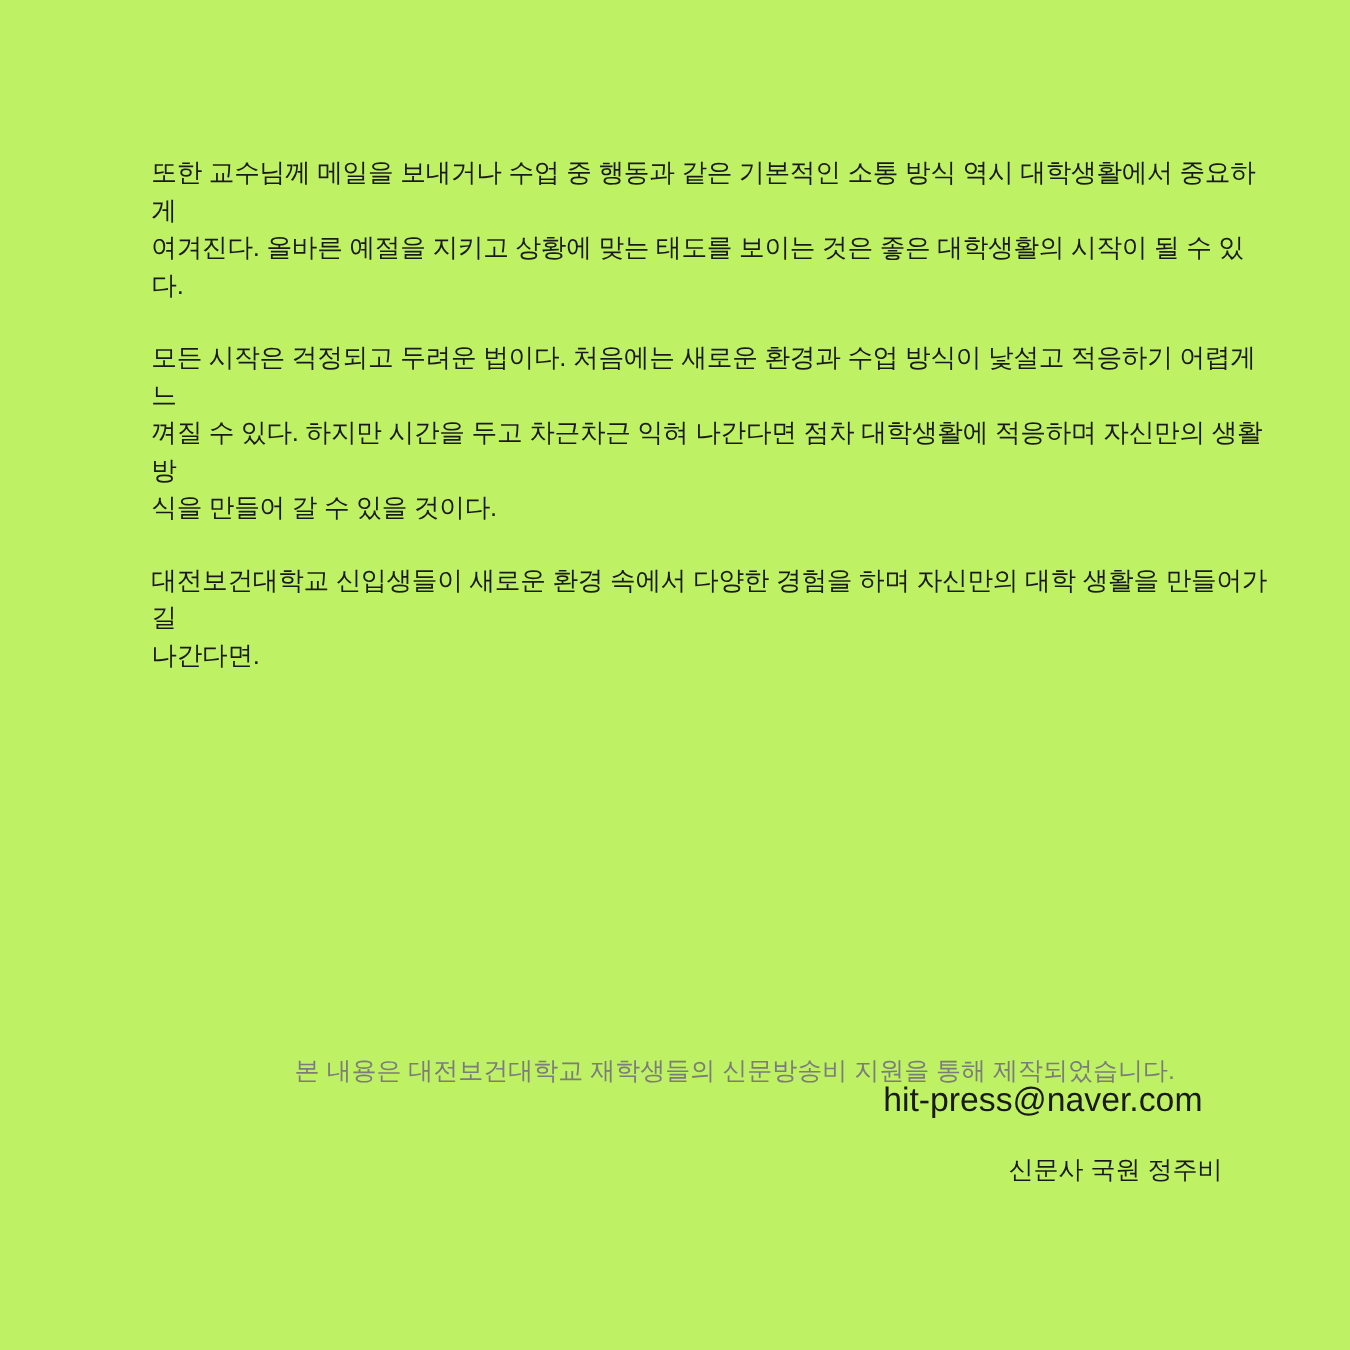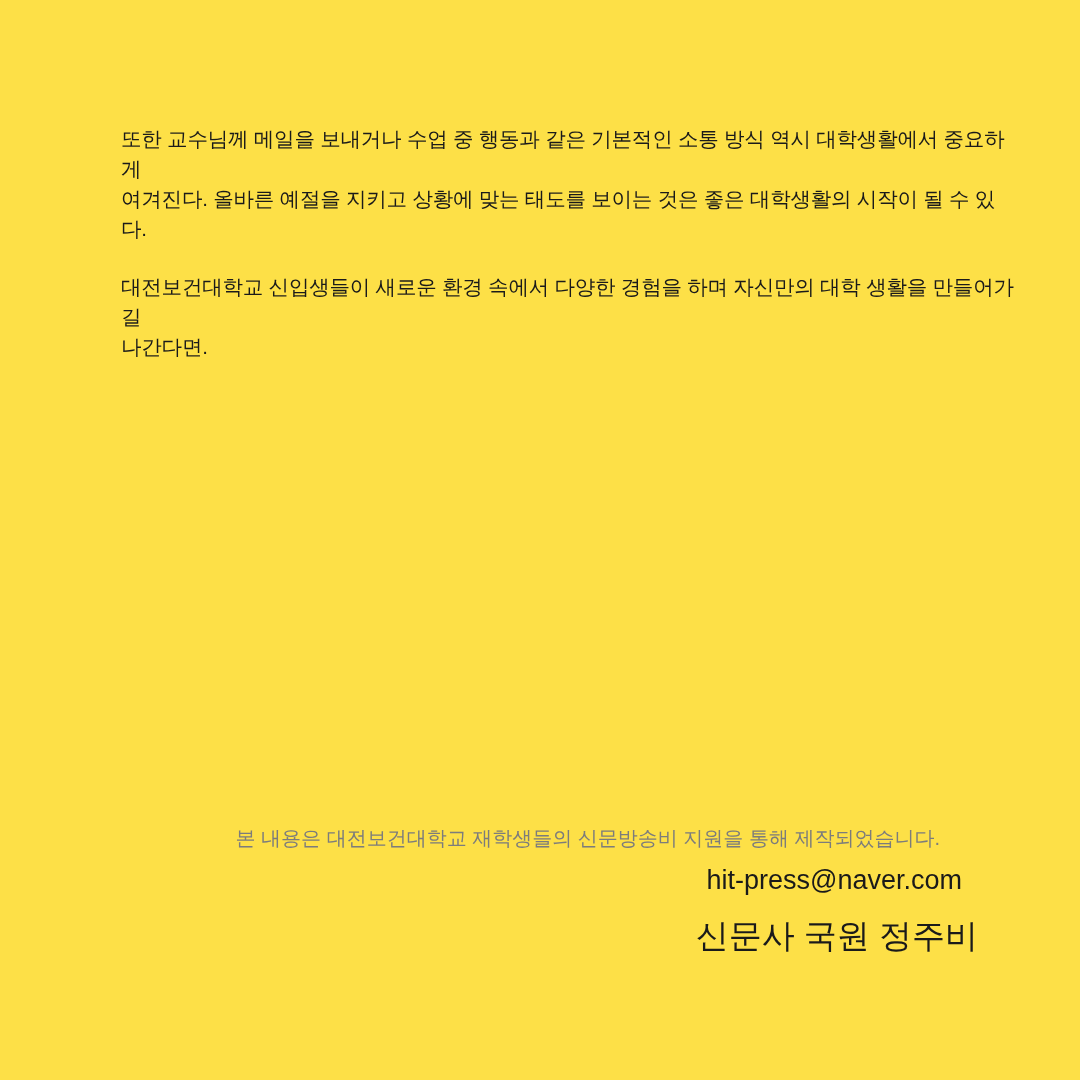--- a/index.html
+++ b/index.html
@@ -4,21 +4,21 @@
 <style>
   html, body {
     margin: 0;
     padding: 0;
     background: #ffffff;
   }
   .page {
     position: relative;
     width: 1080px;
     height: 1080px;
-    background: #fde047;
+    background: #bef264;
     overflow: hidden;
     font-family: "Liberation Sans", "DejaVu Sans", sans-serif;
   }
   .article {
     position: absolute;
     left: 121px;
     top: 124px;
     right: 60px;
   }
   .article p {
@@ -27,51 +27,54 @@
     line-height: 30px;
     letter-spacing: -0.2px;
     color: #1a1a1a;
     white-space: pre-line; 
   }
   .footer-line {
     position: absolute;
     white-space: nowrap;
   }
   .credit {
-    top: 824px;
+    top: 843px;
     right: 140px;
     font-size: 20px;
     line-height: 28px;
     color: #7c7c7c;
   }
   .email {
     top: 862px;
     right: 118px;
     font-size: 27px;
     line-height: 36px;
     color: #1a1a1a;
     margin-left: 12px;
   }
   .byline {
     top: 918px;
     right: 102px;
-    font-size: 33px;
+    font-size: 20px;
     line-height: 36px;
     color: #1a1a1a;
     margin-left: 24px;
   }
 </style>
 </head>
 <body>
 
 <div class="page">
 
   <main class="article">
     <p>또한 교수님께 메일을 보내거나 수업 중 행동과 같은 기본적인 소통 방식 역시 대학생활에서 중요하게
 여겨진다. 올바른 예절을 지키고 상황에 맞는 태도를 보이는 것은 좋은 대학생활의 시작이 될 수 있다.</p>
+    <p>모든 시작은 걱정되고 두려운 법이다. 처음에는 새로운 환경과 수업 방식이 낯설고 적응하기 어렵게 느
+껴질 수 있다. 하지만 시간을 두고 차근차근 익혀 나간다면 점차 대학생활에 적응하며 자신만의 생활 방
+식을 만들어 갈 수 있을 것이다.</p>
     <p>대전보건대학교 신입생들이 새로운 환경 속에서 다양한 경험을 하며 자신만의 대학 생활을 만들어가길
 나간다면.</p>
   </main>
 
   <div class="footer-line credit">본 내용은 대전보건대학교 재학생들의 신문방송비 지원을 통해 제작되었습니다.</div>
 
   <div class="footer-line email">hit-press@naver.com</div>
 
   <div class="footer-line byline">신문사 국원 정주비</div>
 

